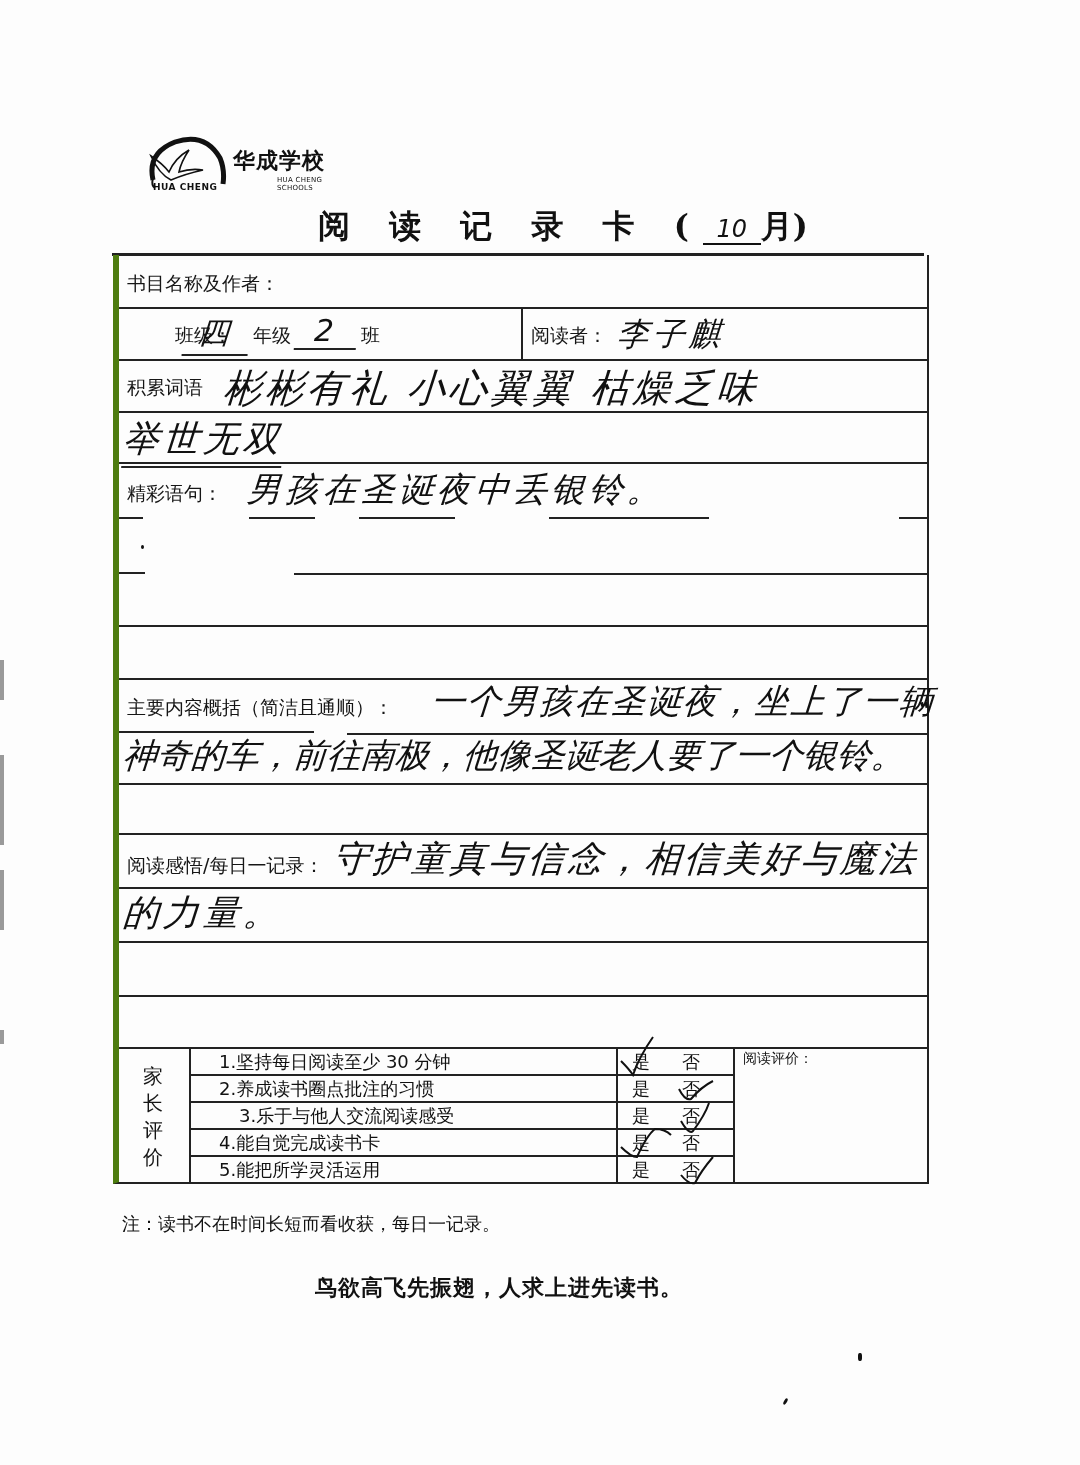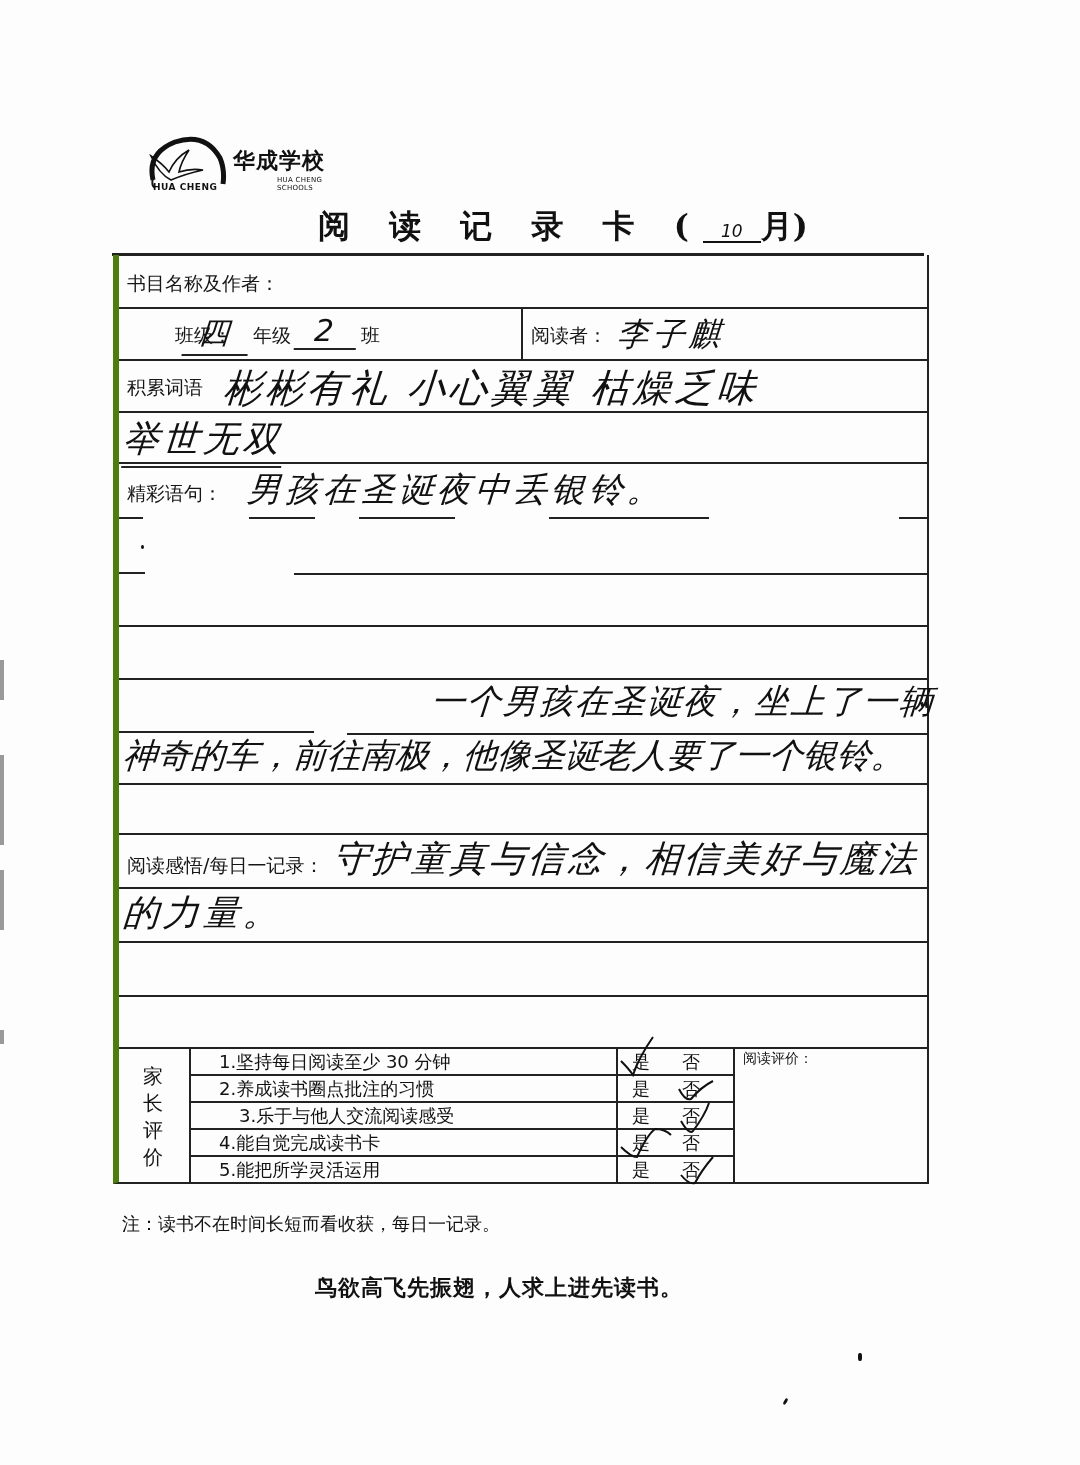--- a/index.html
+++ b/index.html
@@ -15,21 +15,21 @@
   
   .logo { left:145px; top:128px; width:190px; height:70px; }
   .logo svg { position:absolute; left:0; top:0; }
   .logo-cn { position:absolute; left:88px; top:18px; font-size:22px; font-weight:bold; letter-spacing:1px; }
   .logo-en { position:absolute; left:88px; top:48px; font-size:7px; letter-spacing:0.3px;padding-left:44px; }
   .logo-hua { position:absolute; left:8px; top:54px; font-size:9px; font-weight:bold; letter-spacing:0.5px; }
 
   
   .title { left:318px; top:205px; font-size:32px; font-weight:bold; letter-spacing:14px; font-family:"DejaVu Serif", serif; }
   .title .month-wrap { display:inline-block; letter-spacing:0; }
-  .month-blank { display:inline-block; width:58px; border-bottom:2px solid #111; text-align:center; font-family:"DejaVu Sans", sans-serif; font-weight:normal; font-size:17px; font-style:italic; }
+  .month-blank { display:inline-block; width:58px; border-bottom:2px solid #111; text-align:center; font-family:"DejaVu Sans", sans-serif; font-weight:normal; font-size:24px; font-style:italic; }
   .title-line { left:112px; top:253px; width:812px; height:3px; background:#222; }
 
   
   .tbl { left:113px; top:255px; width:808px; height:927px; border-left:6px solid #4d7c0f; border-right:2px solid #222; border-bottom:2px solid #222; }
   .hline { position:absolute; left:0; width:100%; height:2px; background:#222; }
   .vline { position:absolute; width:2px; background:#222; }
 
   .lbl { position:absolute; font-size:19px; color:#161616; white-space:nowrap; }
   .hand { position:absolute; font-size:34px; font-style:italic; color:#111; white-space:nowrap; letter-spacing:4px; font-family:"DejaVu Sans", sans-serif; font-weight:300; transform:skewX(-4deg); }
   .underline-hand { border-bottom:2px solid #222; padding-bottom:2px; }
@@ -92,20 +92,21 @@
   <div class="hline" style="top:262px;left:130px;width:66px;"></div>
   <div class="hline" style="top:262px;left:240px;width:96px;"></div>
   <div class="hline" style="top:262px;left:430px;width:160px;"></div>
   <div class="hline" style="top:262px;left:780px;width:28px;"></div>
   <div class="speck" style="left:22px;top:290px;width:3px;height:4px;"></div>
   <div class="hline" style="top:317px;left:0;width:26px;"></div>
   <div class="hline" style="top:318px;left:175px;width:633px;"></div>
   <div class="hline" style="top:370px;"></div>
   <div class="hline" style="top:423px;"></div>
 
+  <div class="lbl" style="left:8px;top:440px;">主要内容概括（简洁且通顺）：</div>
   <div class="hand" style="left:312px;top:424px;font-size:34px;letter-spacing:2px;">一个男孩在圣诞夜，坐上了一辆</div>
   <div class="hline" style="top:476px;left:0;width:195px;"></div>
   <div class="hline" style="top:478px;left:228px;width:580px;"></div>
   <div class="hand" style="left:4px;top:478px;font-size:34px;letter-spacing:0px;">神奇的车，前往南极，他像圣诞老人要了一个银铃。</div>
   <div class="hline" style="top:528px;"></div>
   <div class="hline" style="top:578px;"></div>
 
   <div class="lbl" style="left:8px;top:598px;">阅读感悟/每日一记录：</div>
   <div class="hand" style="left:214px;top:580px;font-size:36px;letter-spacing:3px;">守护童真与信念，相信美好与魔法</div>
   <div class="hline" style="top:632px;"></div>

